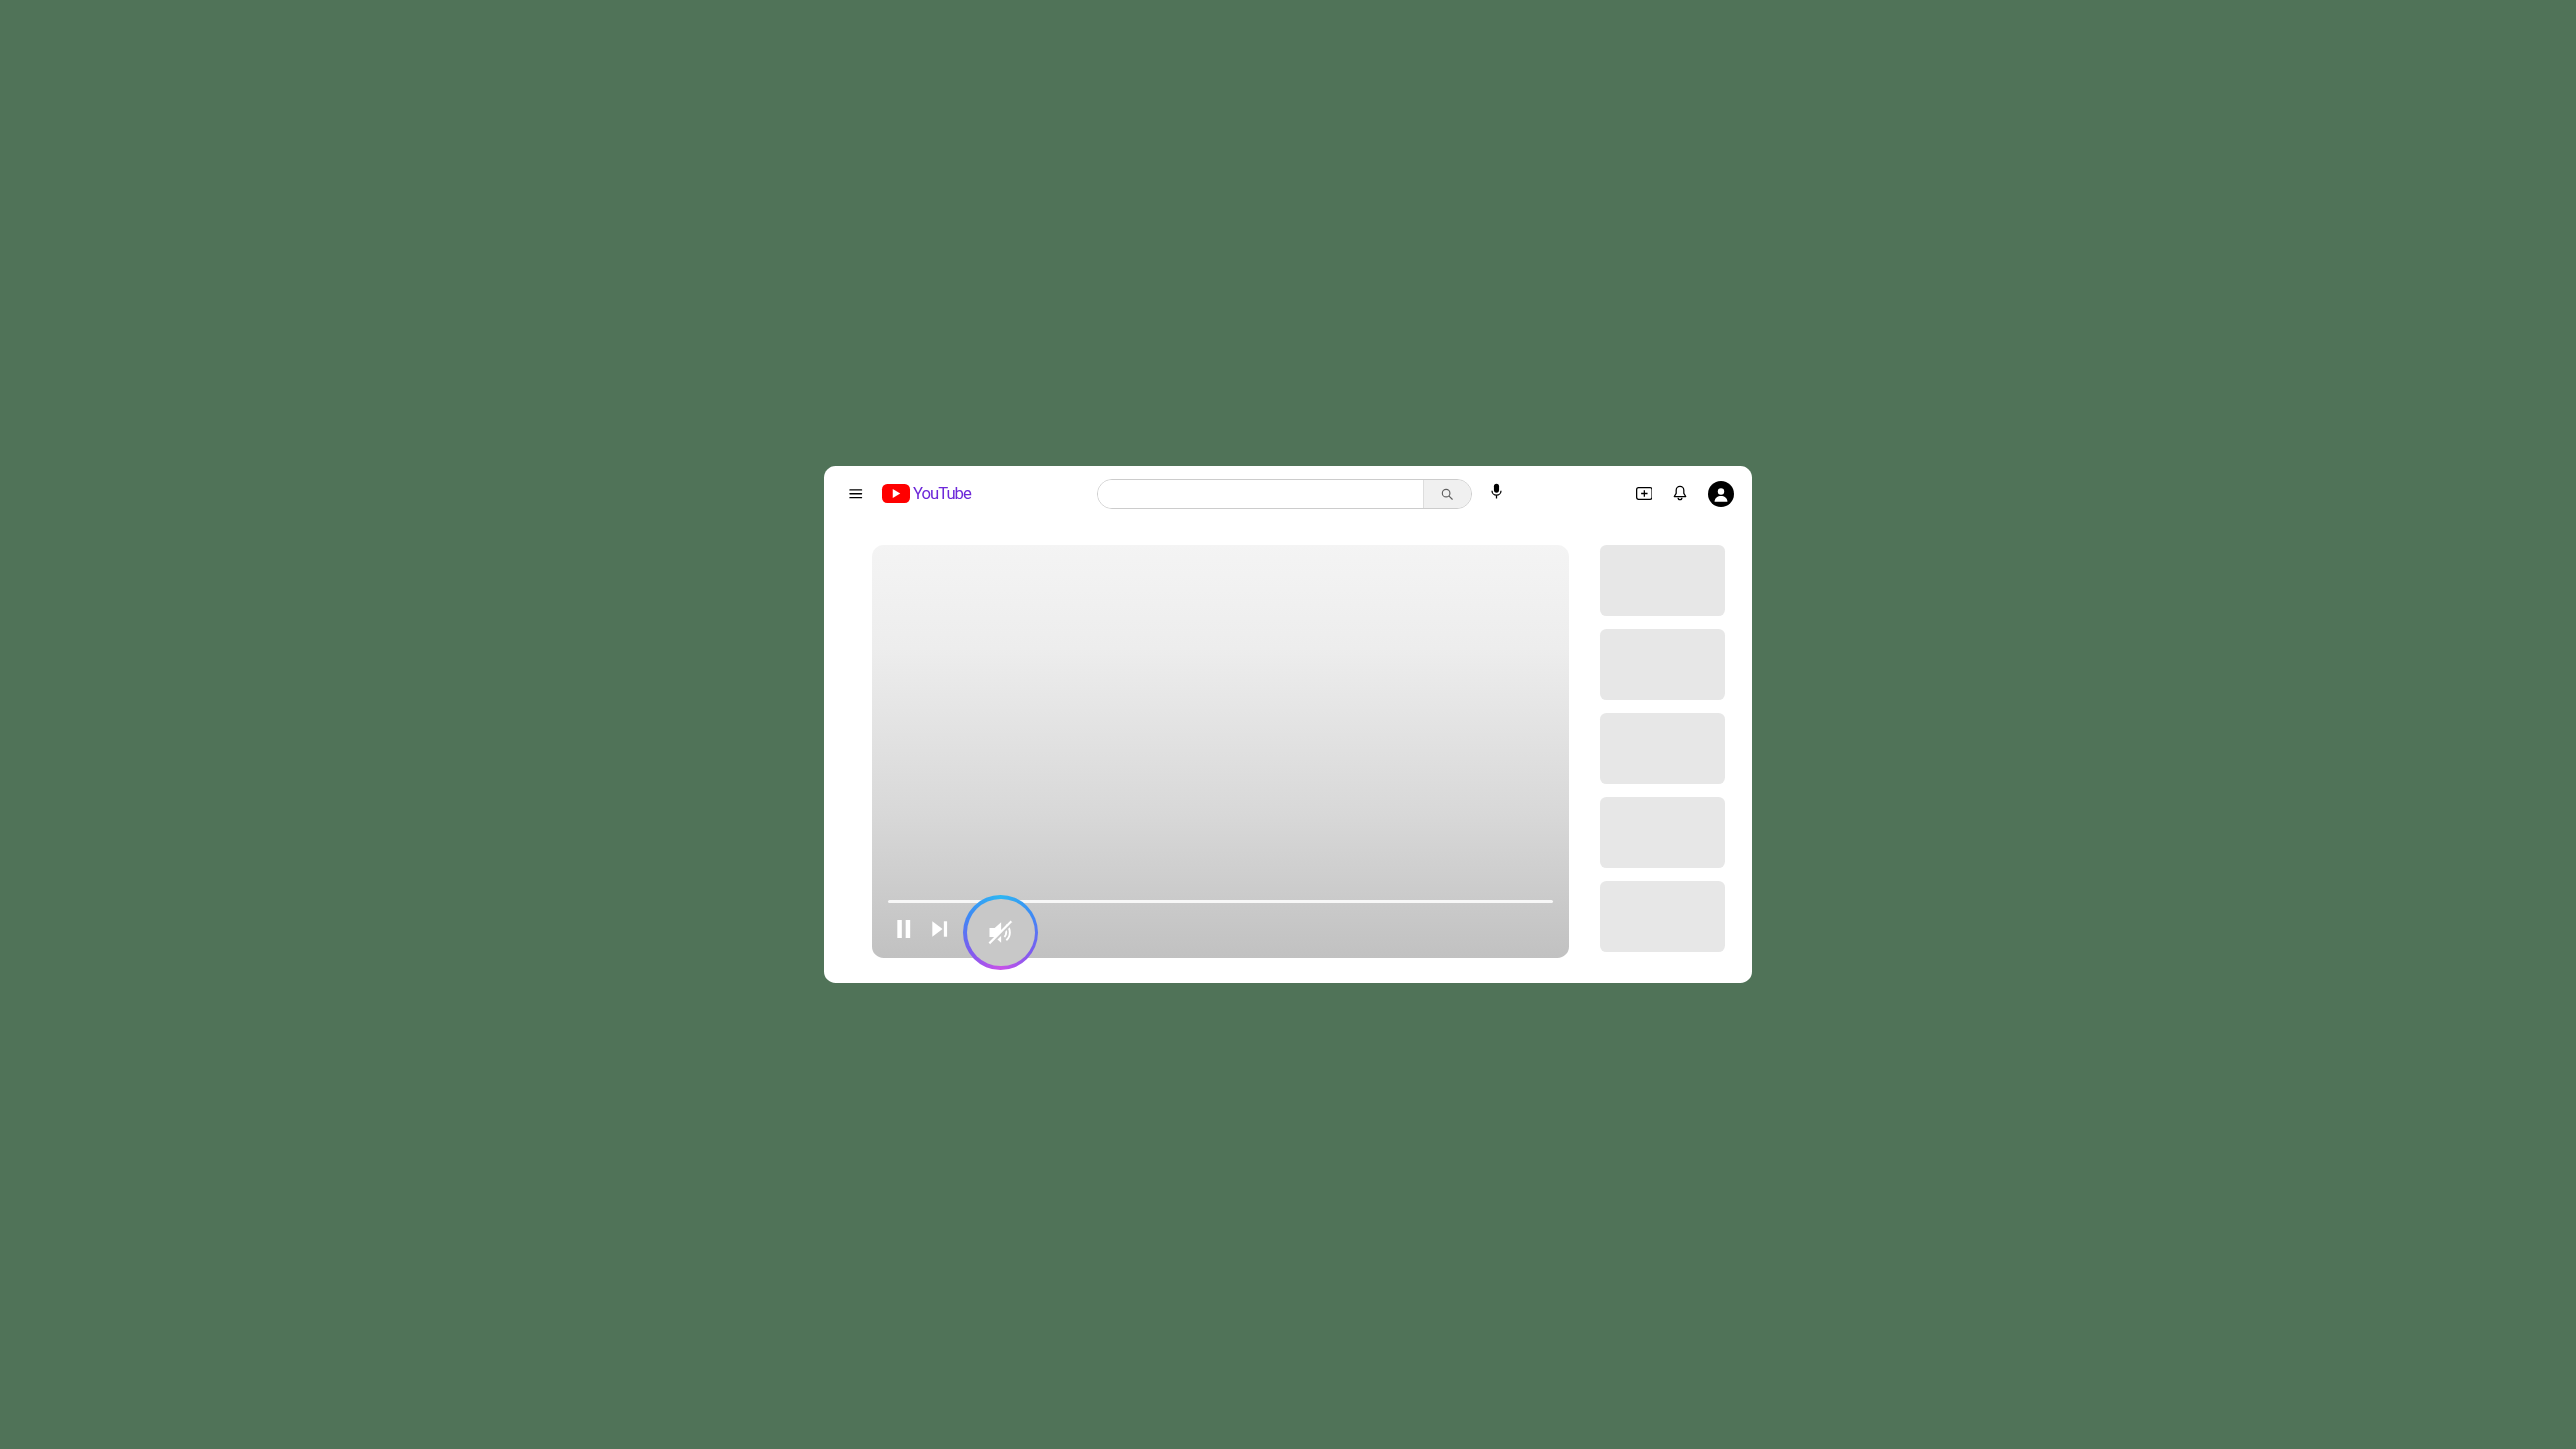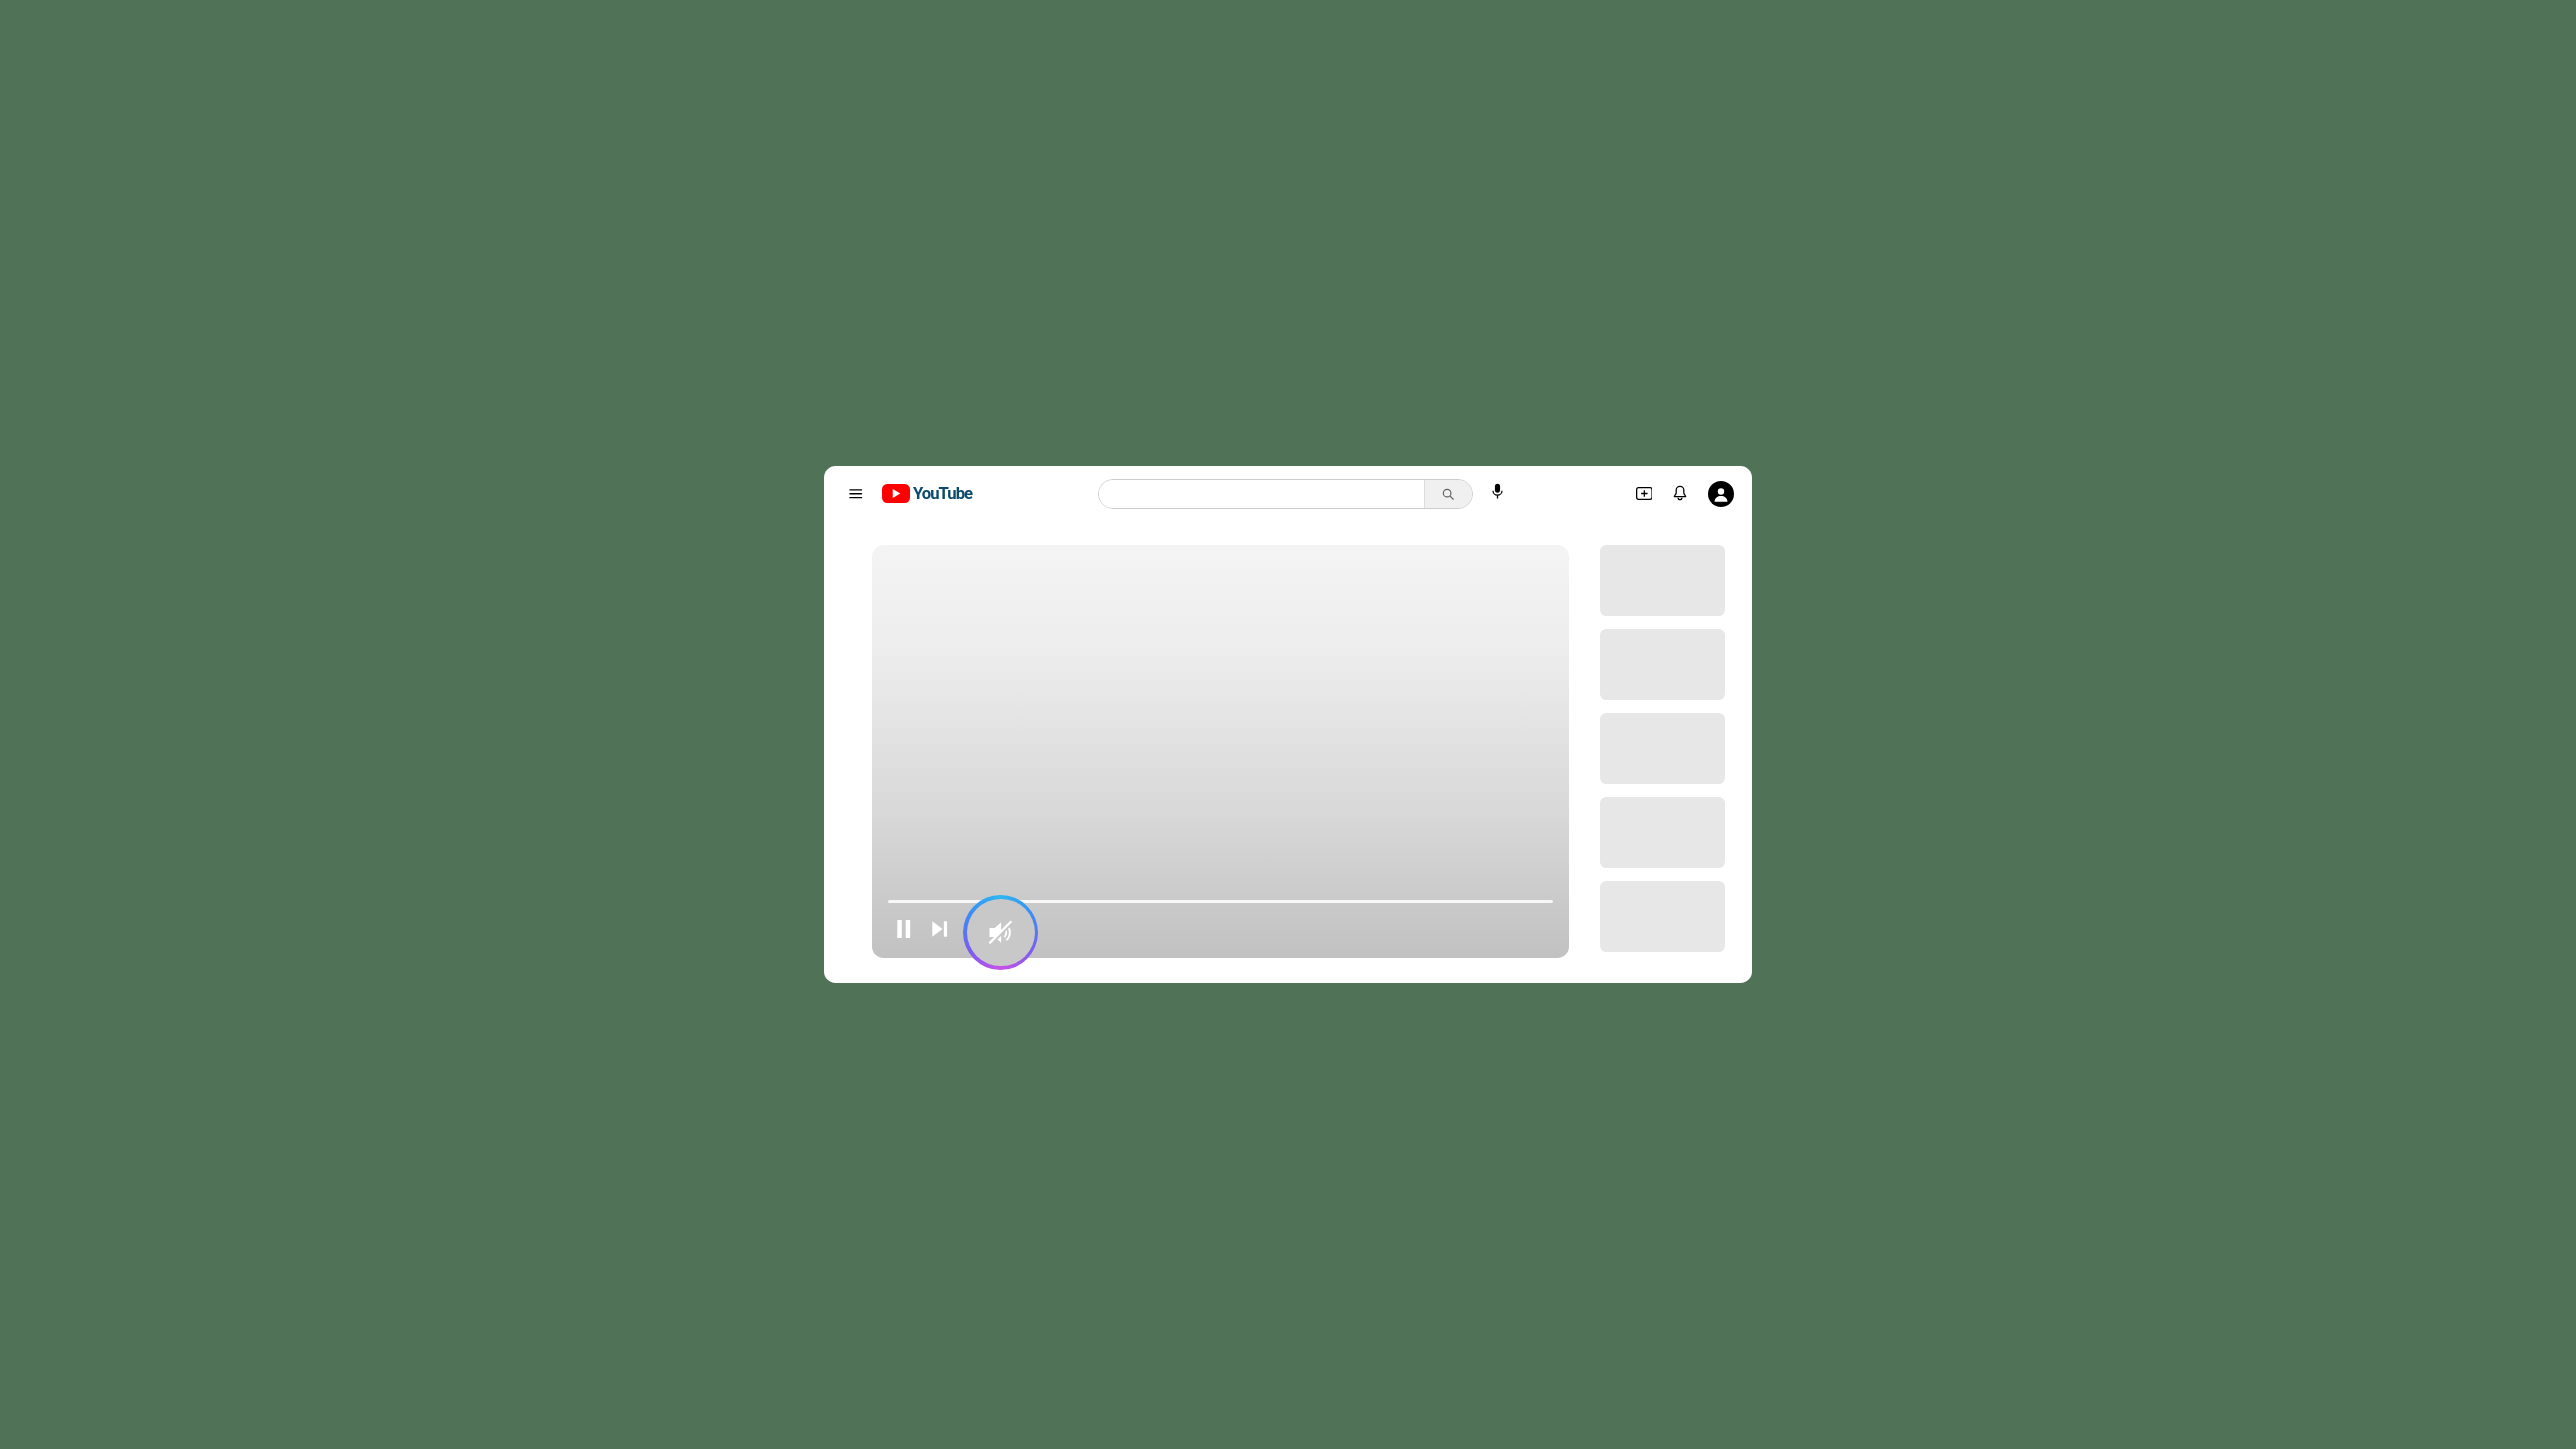--- a/index.html
+++ b/index.html
@@ -43,23 +43,23 @@
     cursor: pointer;
   }
   .logo-play {
     width: 28px; height: 19.3px;
     background: #ff0000;
     border-radius: 5.2px;
     display:flex; align-items:center; justify-content:center;
   }
   .logo-text {
     font-size: 16.7px;
-    font-weight: 700;
+    font-weight: 400;
     letter-spacing: -1px;
-    color: #0c4a6e;
+    color: #6d28d9;
   }
   .search-wrap {
     flex: 1;
     display:flex;
     justify-content:center;
   }
   .search-box {
     width: 375px;
     height: 30px;
     display:flex;

